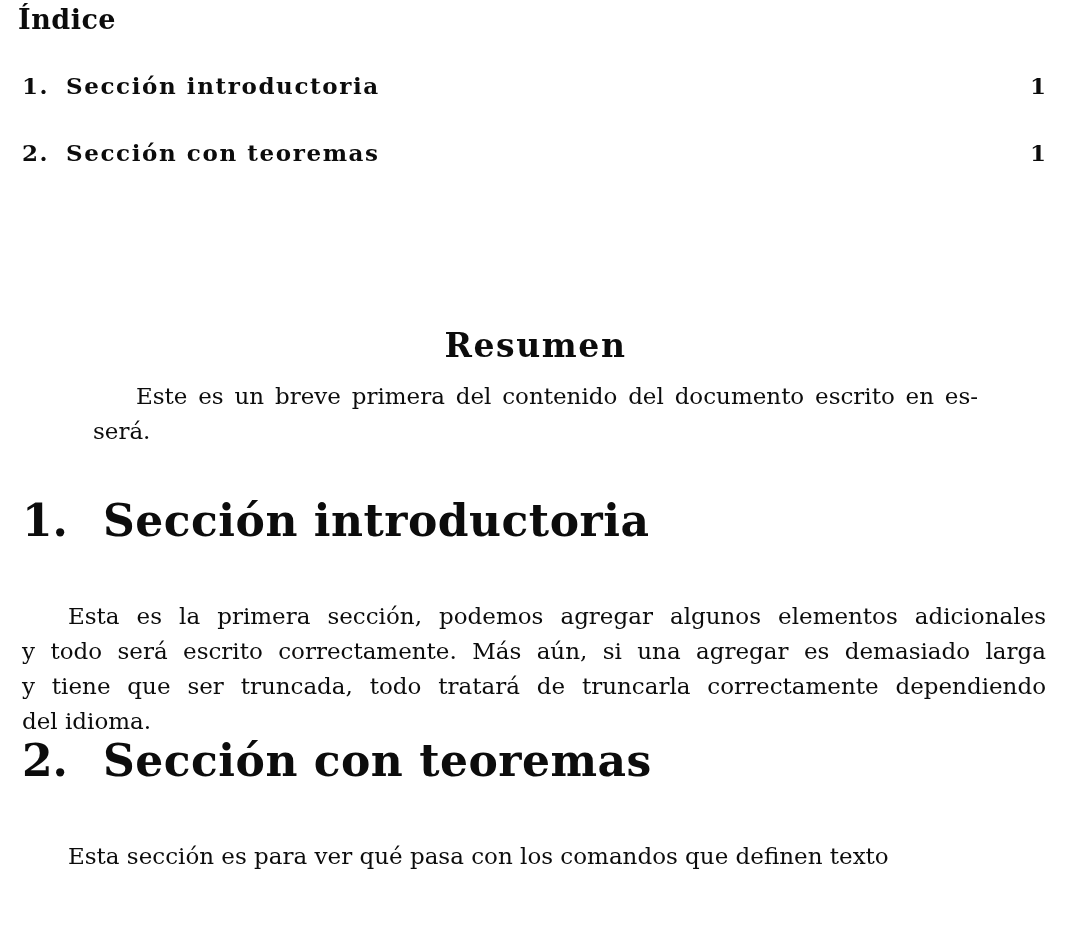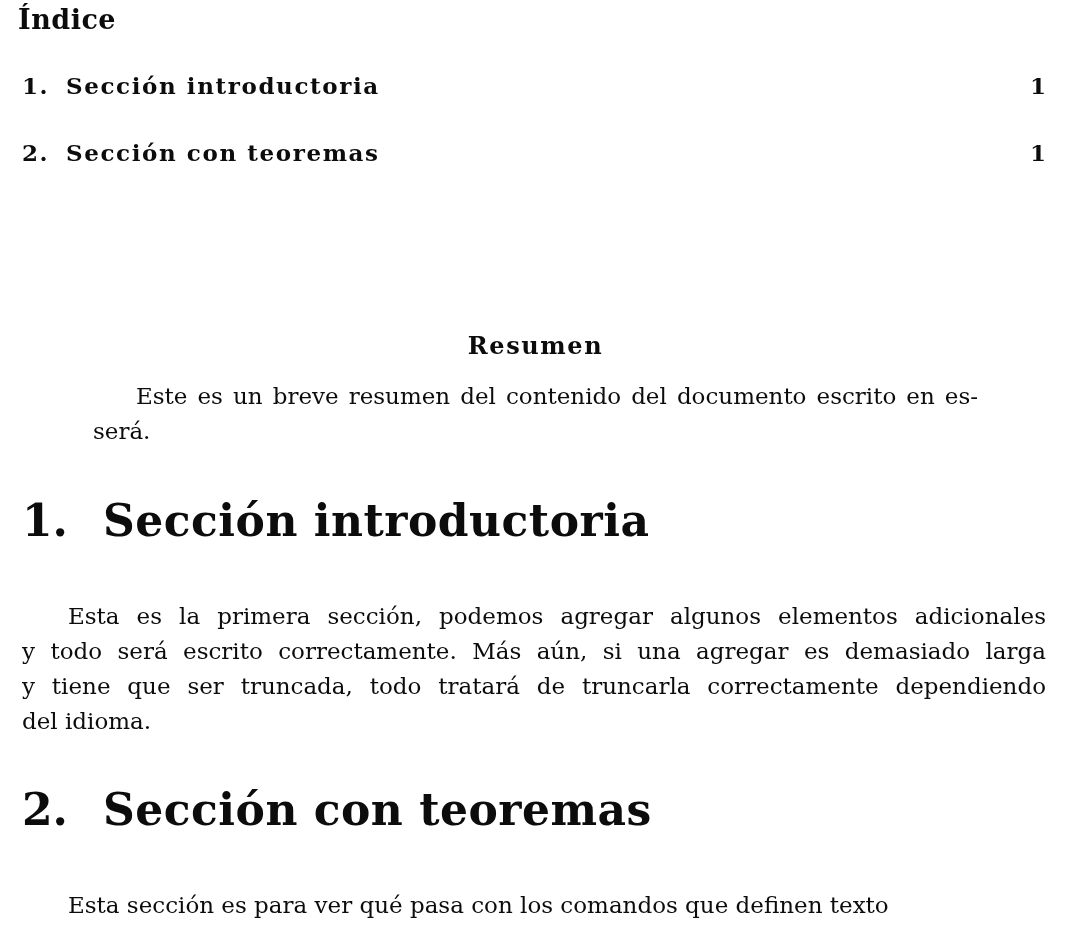--- a/index.html
+++ b/index.html
@@ -35,39 +35,39 @@
     margin-bottom: 41px;
   }
   .toc-num { display: inline-block; width: 44px; flex: 0 0 44px; }
   .toc-page { margin-left: auto; letter-spacing: 0; }
 
   
   .abstract { margin: 166px 68px 0 71px; }
   .abstract-title {
     text-align: center;
     font-weight: bold;
-    font-size: 24px;
+    font-size: 33px;
     letter-spacing: 1.6px;
     line-height: 28px;
     margin-bottom: 19px;
   }
   .abstract-body { font-size: 23px; line-height: 35px; }
   .abstract-body .tline:first-child { text-indent: 43px; }
 
   
   .sec-heading {
     margin: 0;
     font-size: 44px;
     font-weight: bold;
     line-height: 44px;
     letter-spacing: 0.5px;
   }
   .sec-heading .sec-num { display: inline-block; width: 81px; letter-spacing: 0; }
   .sec1 { margin-top: 50px; }
-  .sec2 { margin-top: 49px; }
+  .sec2 { }
 
   .para {
     margin-top: 56px;
     font-size: 23px;
     line-height: 35px;
   }
   .para .tline:first-child { text-indent: 46px; }
 
   
   .tline { text-align: justify; text-align-last: justify; }
@@ -89,21 +89,21 @@
     <div class="toc-entry">
       <span class="toc-num">2.</span>
       <span class="toc-label">Sección con teoremas</span>
       <span class="toc-page">1</span>
     </div>
   </div>
 
   <div class="abstract">
     <div class="abstract-title">Resumen</div>
     <div class="abstract-body">
-        <div class="tline">Este es un breve resumen del contenido del documento escrito en es-</div>
+        <div class="tline">Este es un breve primera del contenido del documento escrito en es-</div>
         <div class="tline">será.</div>
       </div>
   </div>
 
   <h2 class="sec-heading sec1">
     <span class="sec-num">1.</span><span>Sección introductoria</span>
   </h2>
   <div class="para">
       <div class="tline">Esta es la primera sección, podemos agregar algunos elementos adicionales</div>
       <div class="tline">y todo será escrito correctamente. Más aún, si una agregar es demasiado larga</div>

